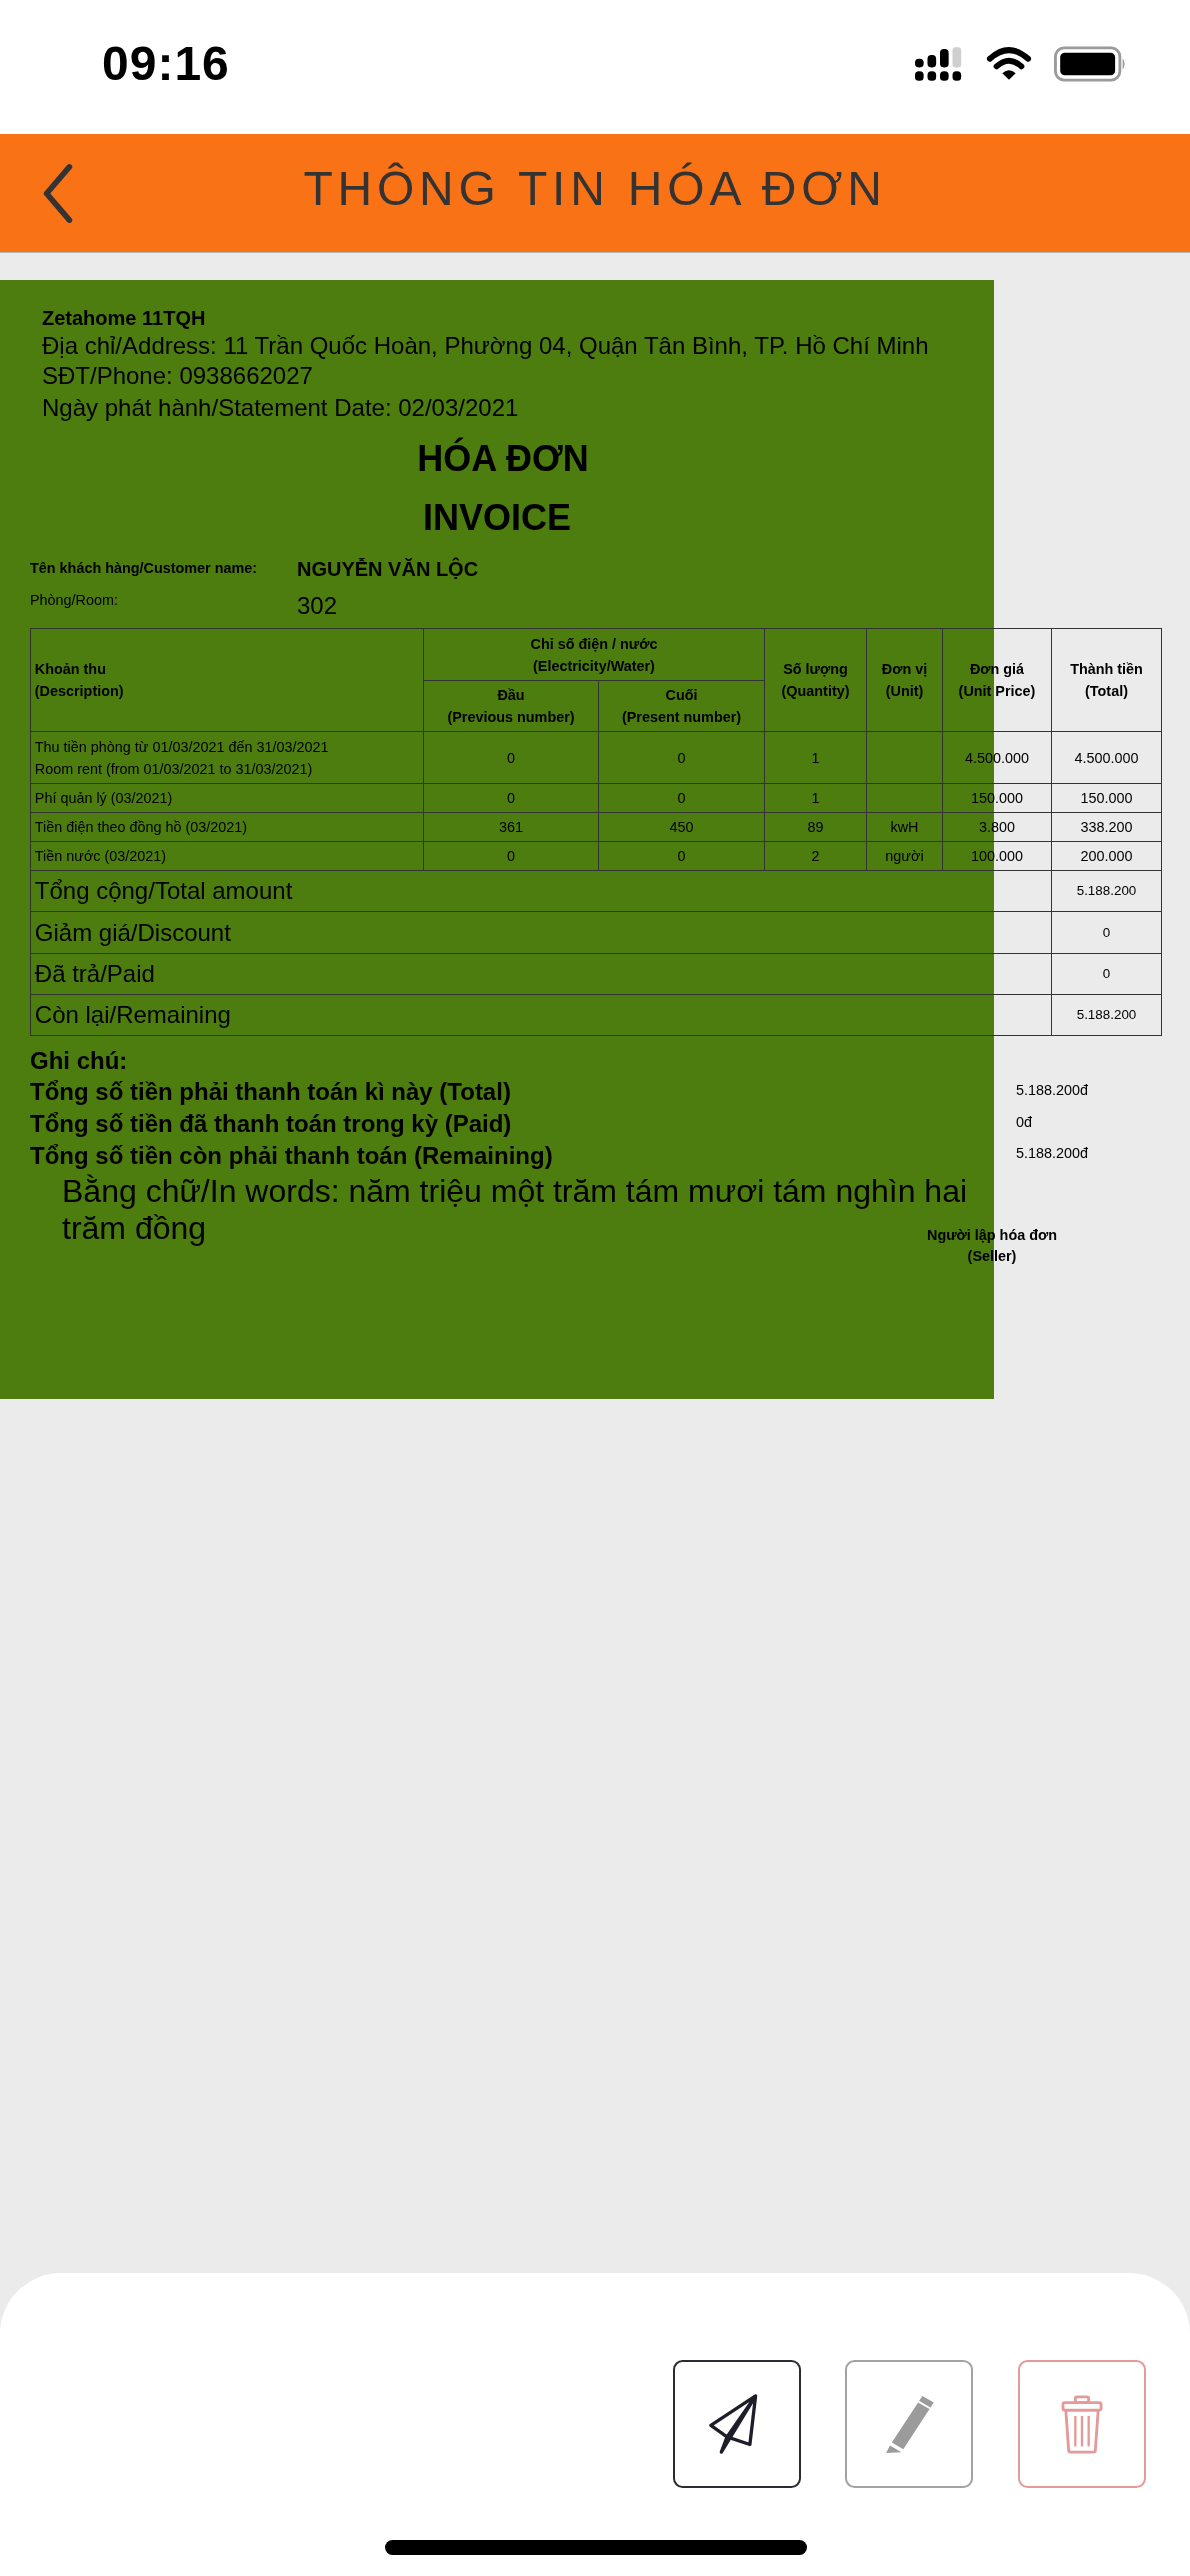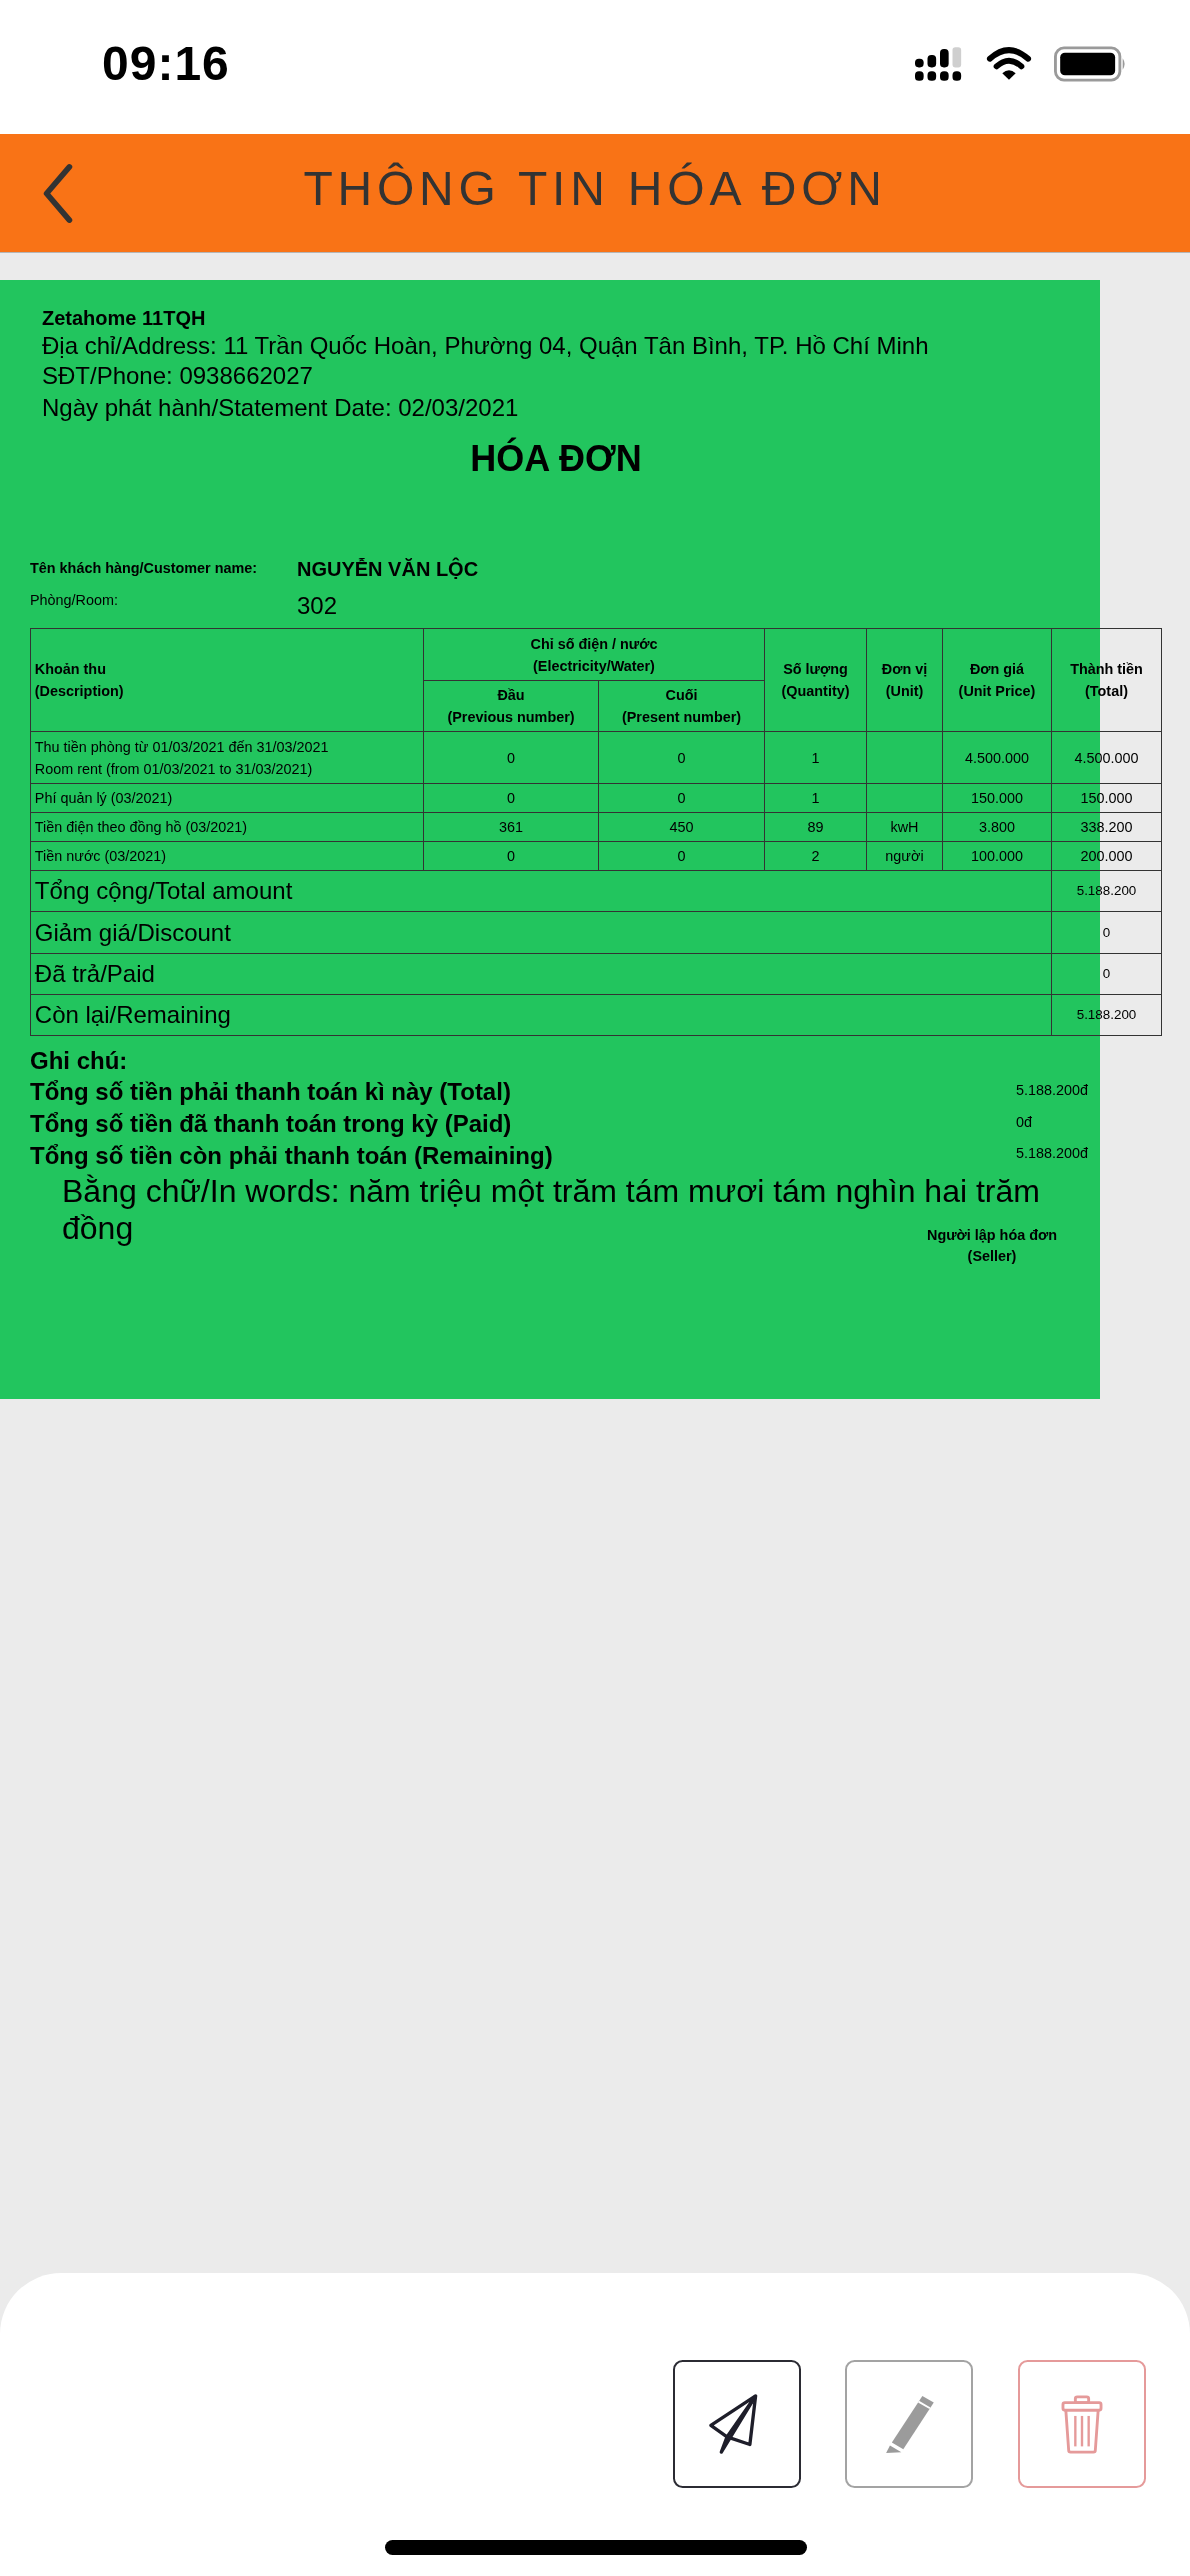--- a/index.html
+++ b/index.html
@@ -10,21 +10,21 @@
   .status-bar { position: absolute; left: 0; top: 0; width: 1190px; height: 134px; background: #fff; }
   .status-time { position: absolute; left: 102px; top: 36px; font-size: 48px; font-weight: 700; letter-spacing: 1px; }
   .status-icons { position: absolute; left: 915px; top: 46px; display: flex; align-items: center; gap: 21px; }
 
   
   .nav { position: absolute; left: 0; top: 134px; width: 1190px; height: 119px; background: #f97316; border-bottom: 1.9px solid #b5b5b5; }
   .back-btn { position: absolute; left: 29px; top: 23px; width: 58px; height: 73px; display: flex; align-items: center; justify-content: center; cursor: pointer; }
   .nav-title { position: absolute; left: 0; right: 0; top: 27px; text-align: center; font-size: 48px; letter-spacing: 4.8px; color: #333; }
 
   
-  .doc { position: absolute; left: 0; top: 280px; width: 1100px; height: 1119px; background: #22c55e; text-decoration: underline; }
+  .doc { position: absolute; left: 0; top: 280px; width: 994px; height: 1119px; background: #4d7c0f; text-decoration: underline; }
   .company { position: absolute; left: 42px; top: 27px; font-size: 20px; font-weight: 700; }
   .info-line { position: absolute; left: 42px; font-size: 24px; }
   .inv-title { position: absolute; left: 0; right: 0; text-align: center; font-size: 36px; font-weight: 700; }
   .cust-label { position: absolute; left: 30px; font-size: 14.4px; }
   .cust-value { position: absolute; left: 297px; }
 
   table.invoice { position: absolute; left: 30px; top: 348px; width: 1131px; border-collapse: collapse; table-layout: fixed; }
   table.invoice td, table.invoice th { border: 1.9px solid #333; font-size: 14.4px; font-weight: 400; text-align: center; vertical-align: middle; line-height: 22px; padding: 0 3.8px; }
   table.invoice th { font-weight: 700; }
   table.invoice th.desc { text-align: left; margin-left: 26px; }
@@ -86,20 +86,21 @@
   <div class="nav-title">THÔNG TIN HÓA ĐƠN</div>
 </div>
 
 <div class="doc">
   <div class="company">Zetahome 11TQH</div>
   <div class="info-line" style="top:52px;">Địa chỉ/Address: 11 Trần Quốc Hoàn, Phường 04, Quận Tân Bình, TP. Hồ Chí Minh</div>
   <div class="info-line" style="top:82px;">SĐT/Phone: 0938662027</div>
   <div class="info-line" style="top:114px;">Ngày phát hành/Statement Date: 02/03/2021</div>
 
   <div class="inv-title" style="top:158px;padding-left:12px;">HÓA ĐƠN</div>
+  <div class="inv-title" style="top:217px;">INVOICE</div>
 
   <div class="cust-label" style="top:280px; font-weight:700;">Tên khách hàng/Customer name:</div>
   <div class="cust-value" style="top:278px; font-size:20px; font-weight:700;">NGUYỄN VĂN LỘC</div>
   <div class="cust-label" style="top:312px;">Phòng/Room:</div>
   <div class="cust-value" style="top:312px; font-size:24px;">302</div>
 
   <table class="invoice">
     <colgroup>
       <col style="width:393px">
         <col style="width:175px">

